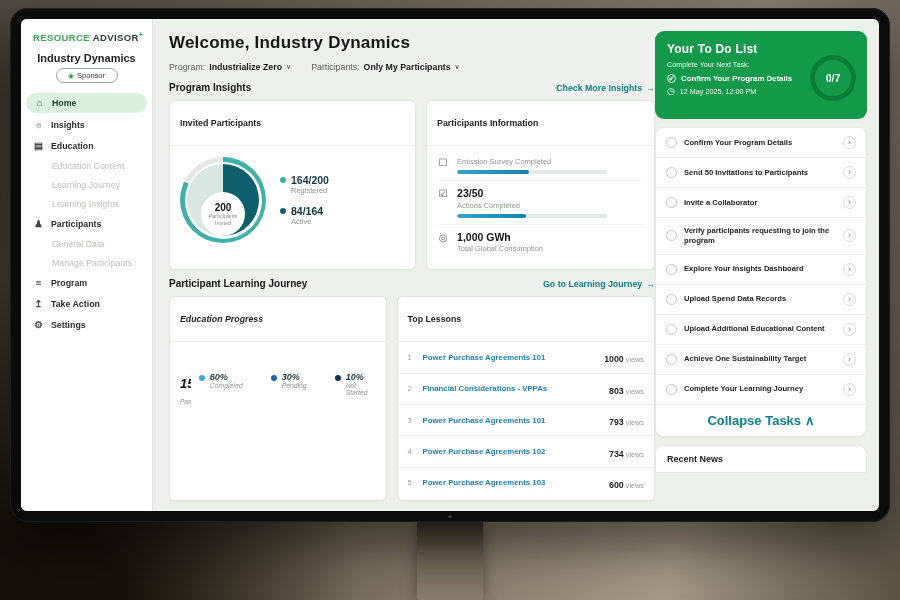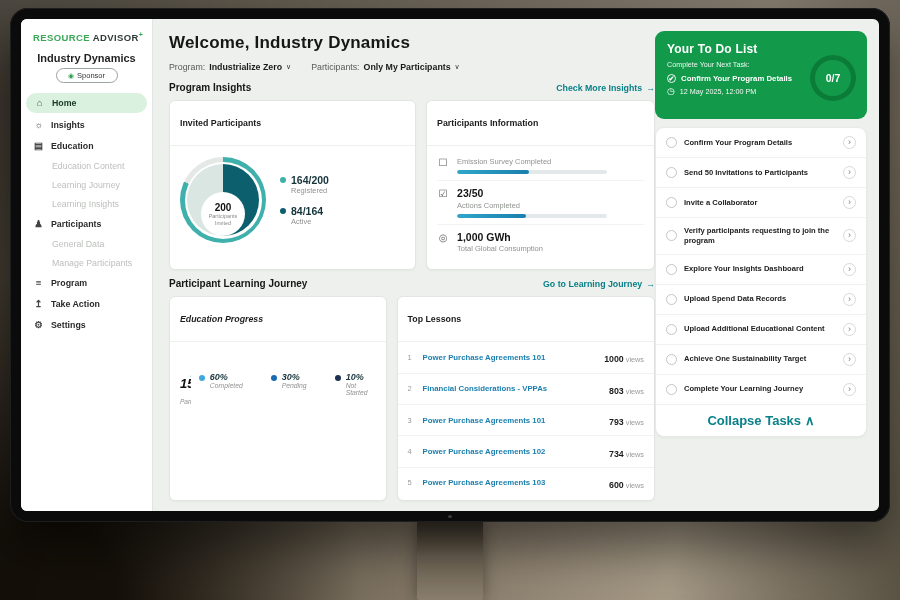--- a/index.html
+++ b/index.html
@@ -446,18 +446,21 @@
                   <span class="task-label">Complete Your Learning Journey</span>
                   <span class="task-go">›</span>
                 </div>
               </div>
             <div class="collapse">
               <span>Collapse Tasks</span>
               <span>∧</span>
             </div>
           </div>
 
+          <div class="news-card">
+            <span>Recent News</span>
+          </div>
         </div>
 
       </div>
     </div>
   </div>
 </div>
 
 </body></html>

